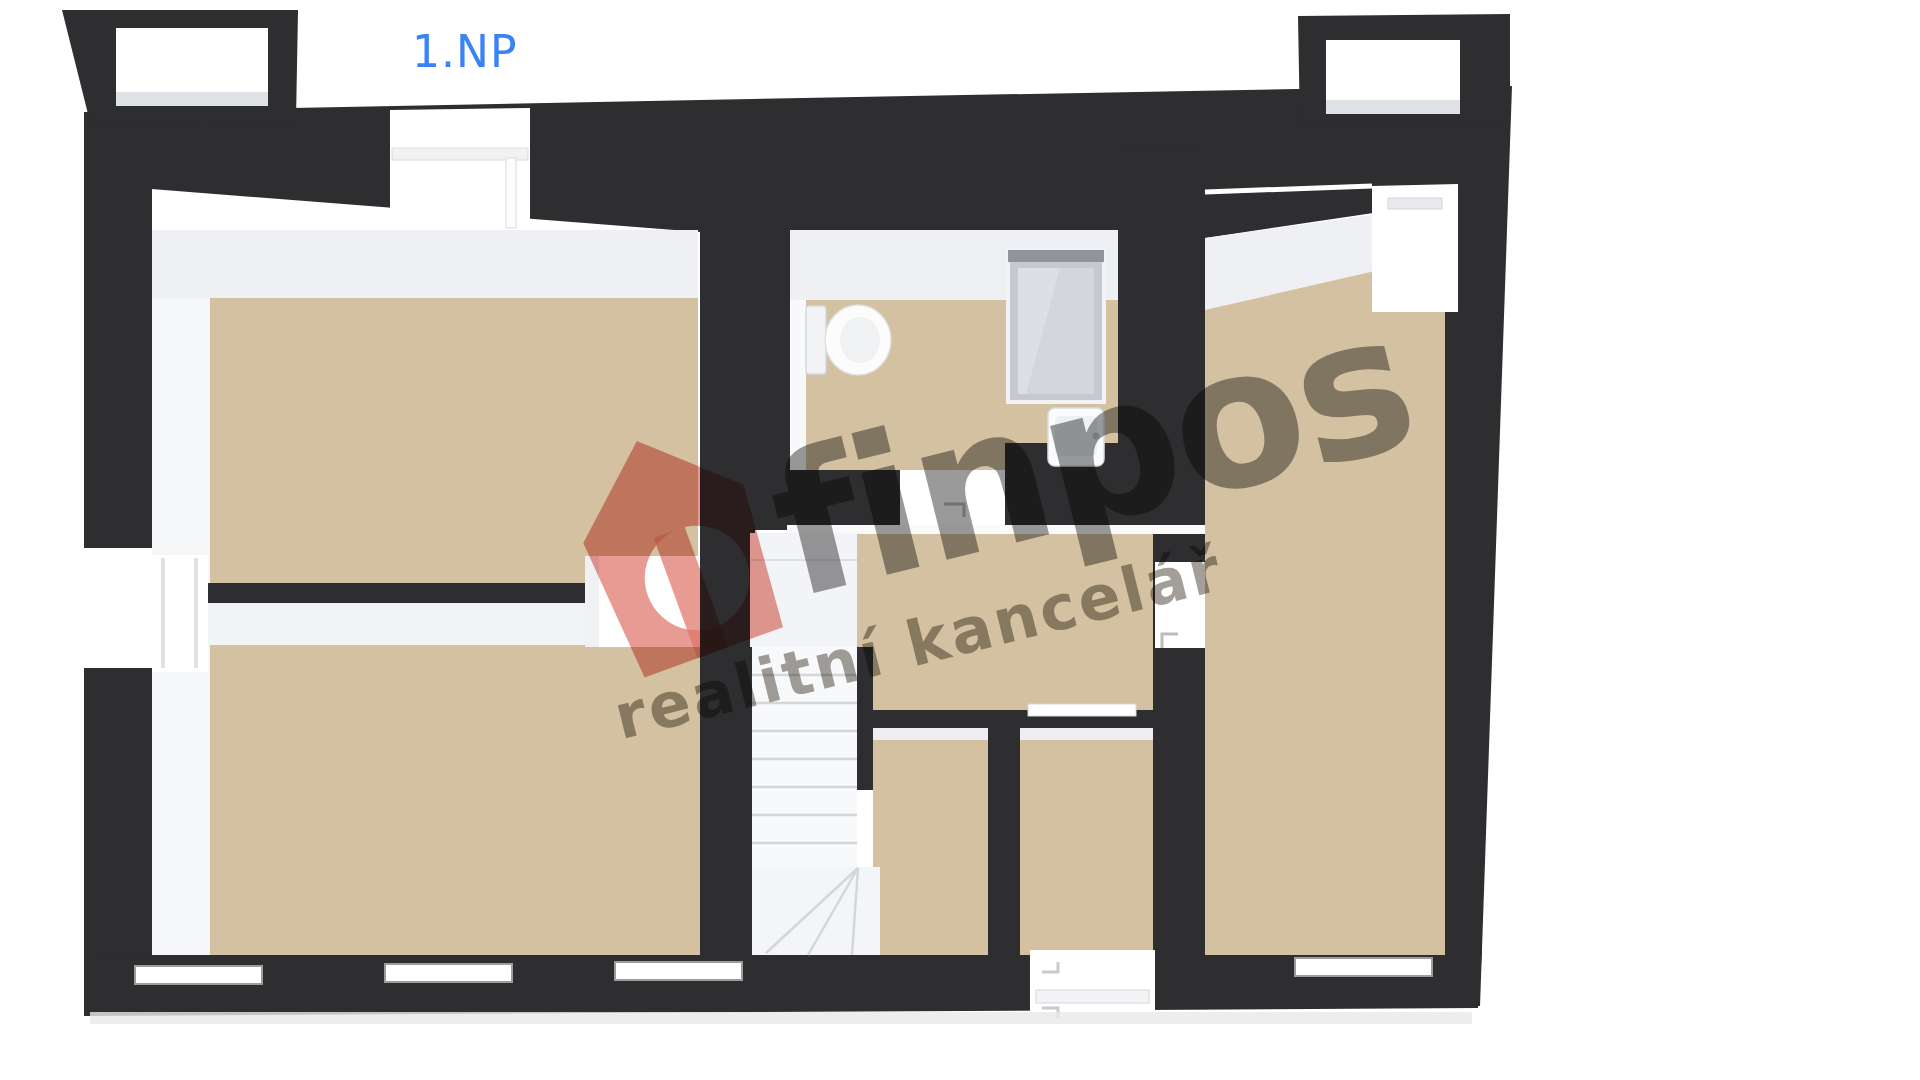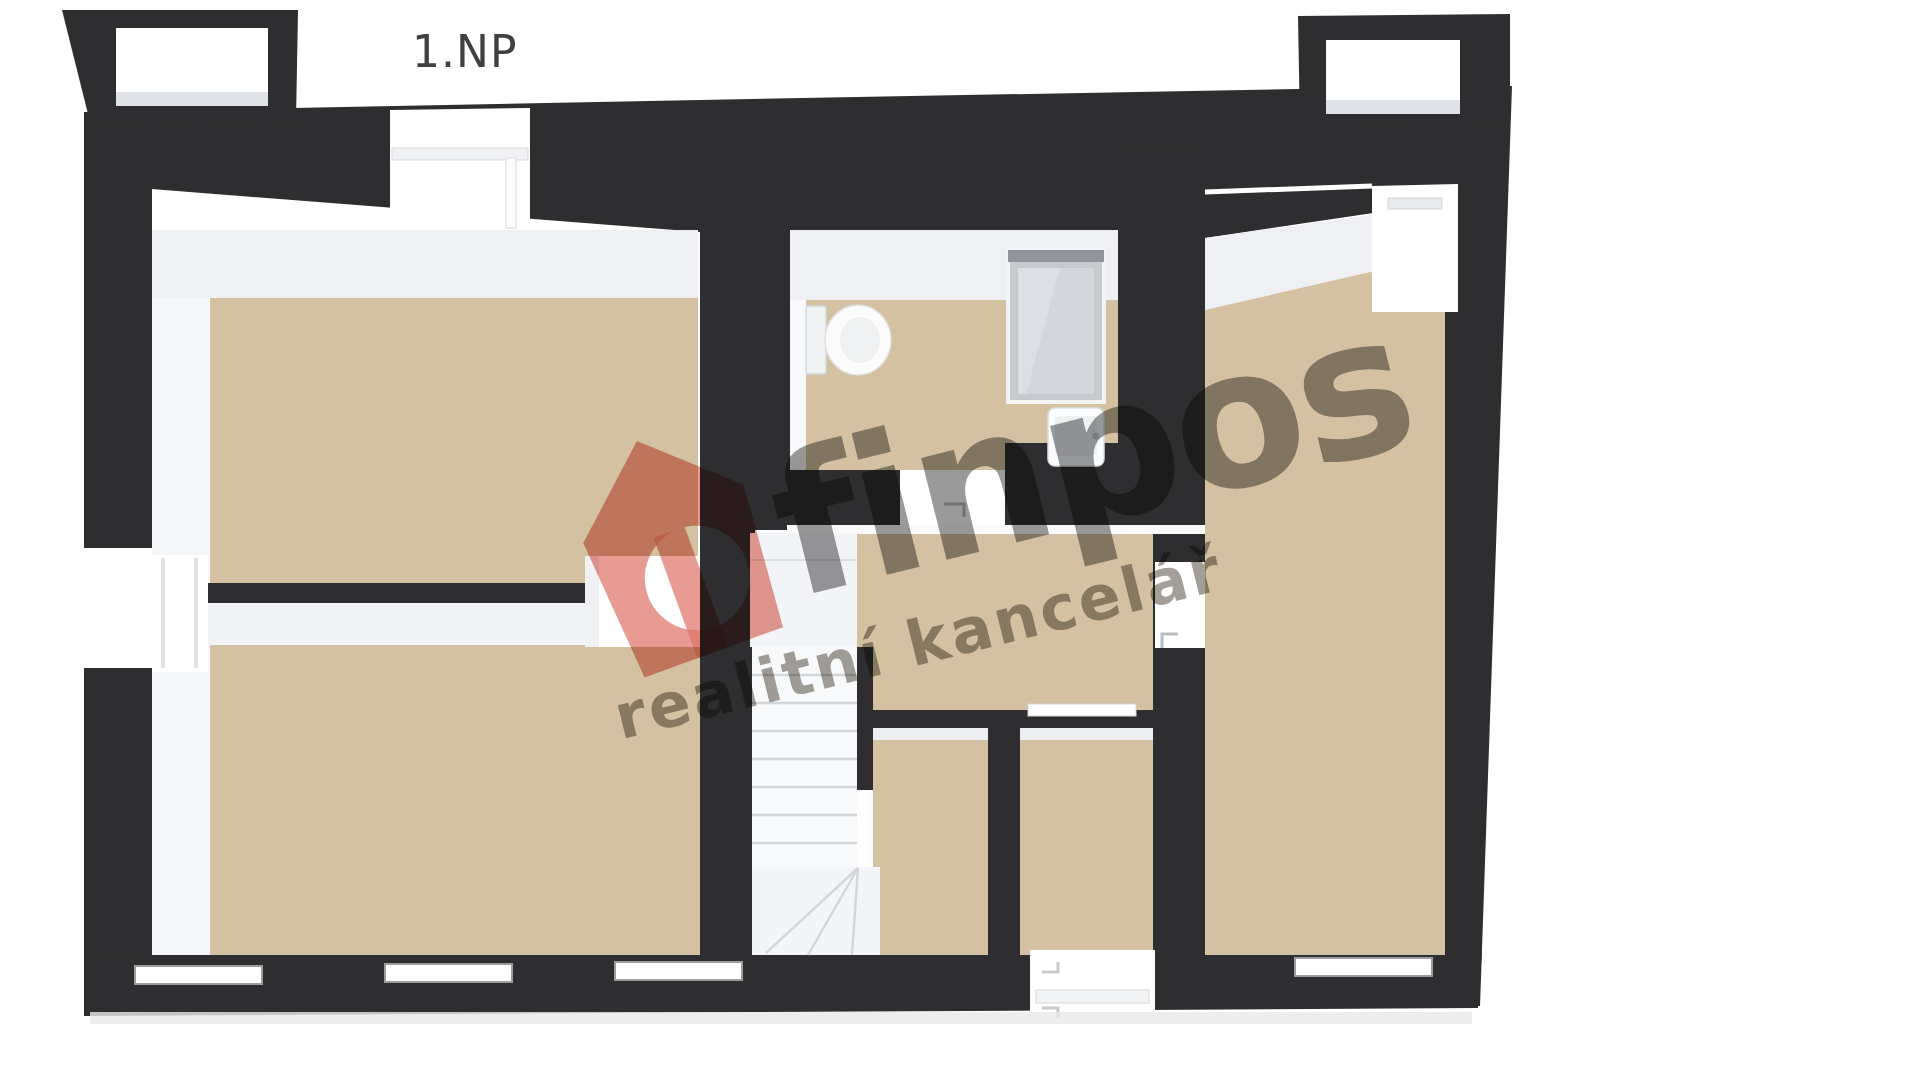--- a/index.html
+++ b/index.html
@@ -1,18 +1,18 @@
 <!DOCTYPE html>
 <html><head>
 <meta charset="utf-8">
 <style>
   html,body{margin:0;padding:0;background:#ffffff;width:1920px;height:1080px;overflow:hidden;
     font-family:"DejaVu Sans", sans-serif;}
   .stage{position:relative;width:1920px;height:1080px;background:#ffffff;}
-  .floor-title{position:absolute;left:412px;top:26px;font-size:44px;color:#404040;
+  .floor-title{position:absolute;left:412px;top:26px;font-size:44px;color:#3b82f6;
     letter-spacing:1px;font-weight:500;}
   .plan-svg{position:absolute;left:0;top:0;}
   
   .watermark{position:absolute;left:0;top:0;width:1920px;height:1080px;pointer-events:none;}
   .wm-piece{mix-blend-mode:multiply;position:absolute;}
   .wm-logo{left:556px;top:428px;width:244px;height:252px;transform:rotate(-20deg);}
   .wm-brand{left:778px;top:438px;font-size:192px;font-weight:bold;line-height:1;
     color:rgba(62,62,62,0.52);transform:rotate(-14deg);transform-origin:0 50%;
     letter-spacing:-4px;white-space:nowrap;}
   .wm-tagline{left:616px;top:688px;font-size:62px;font-weight:bold;line-height:1;

